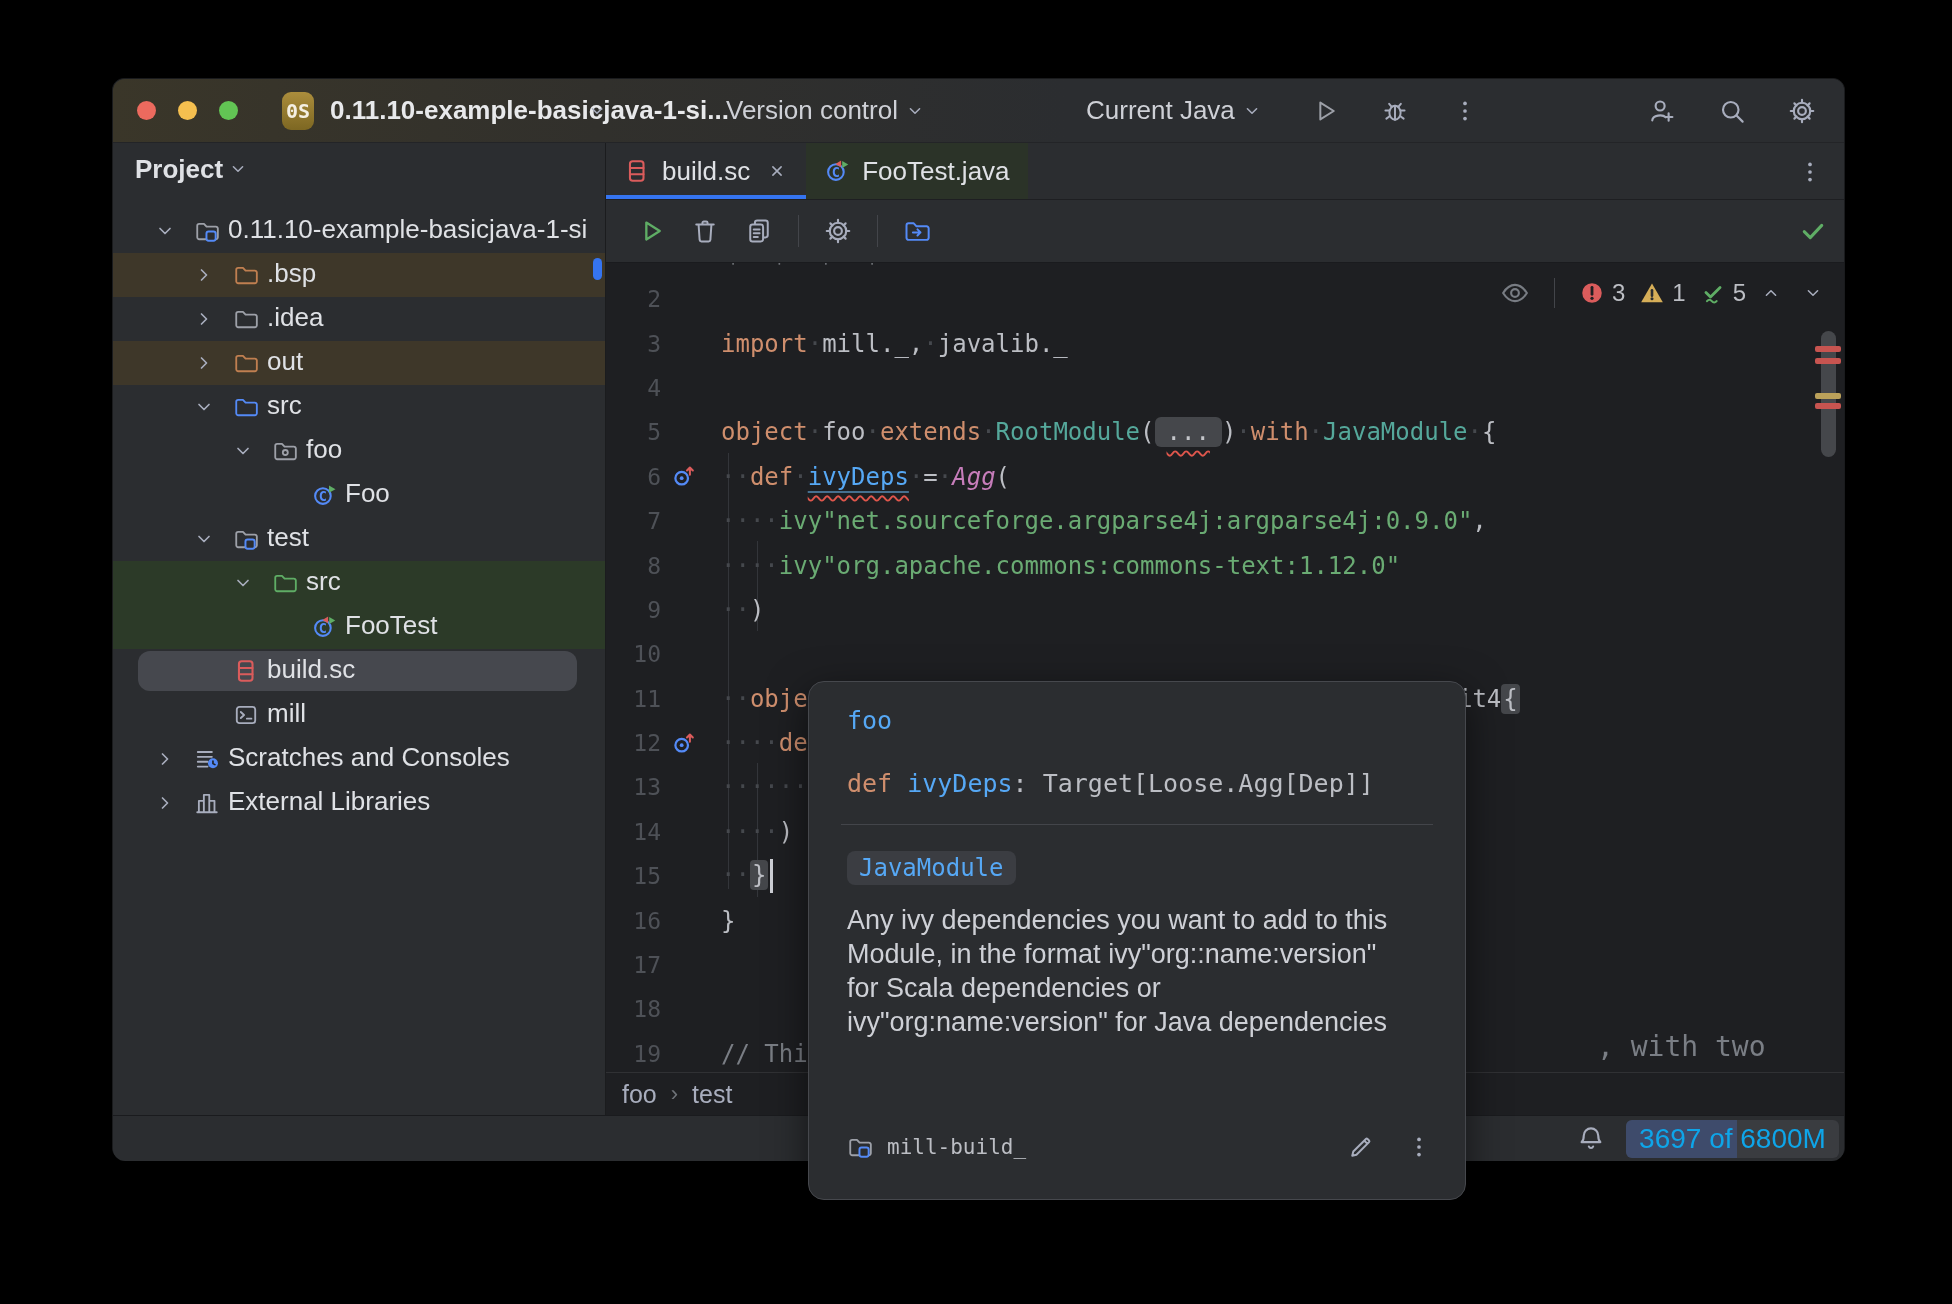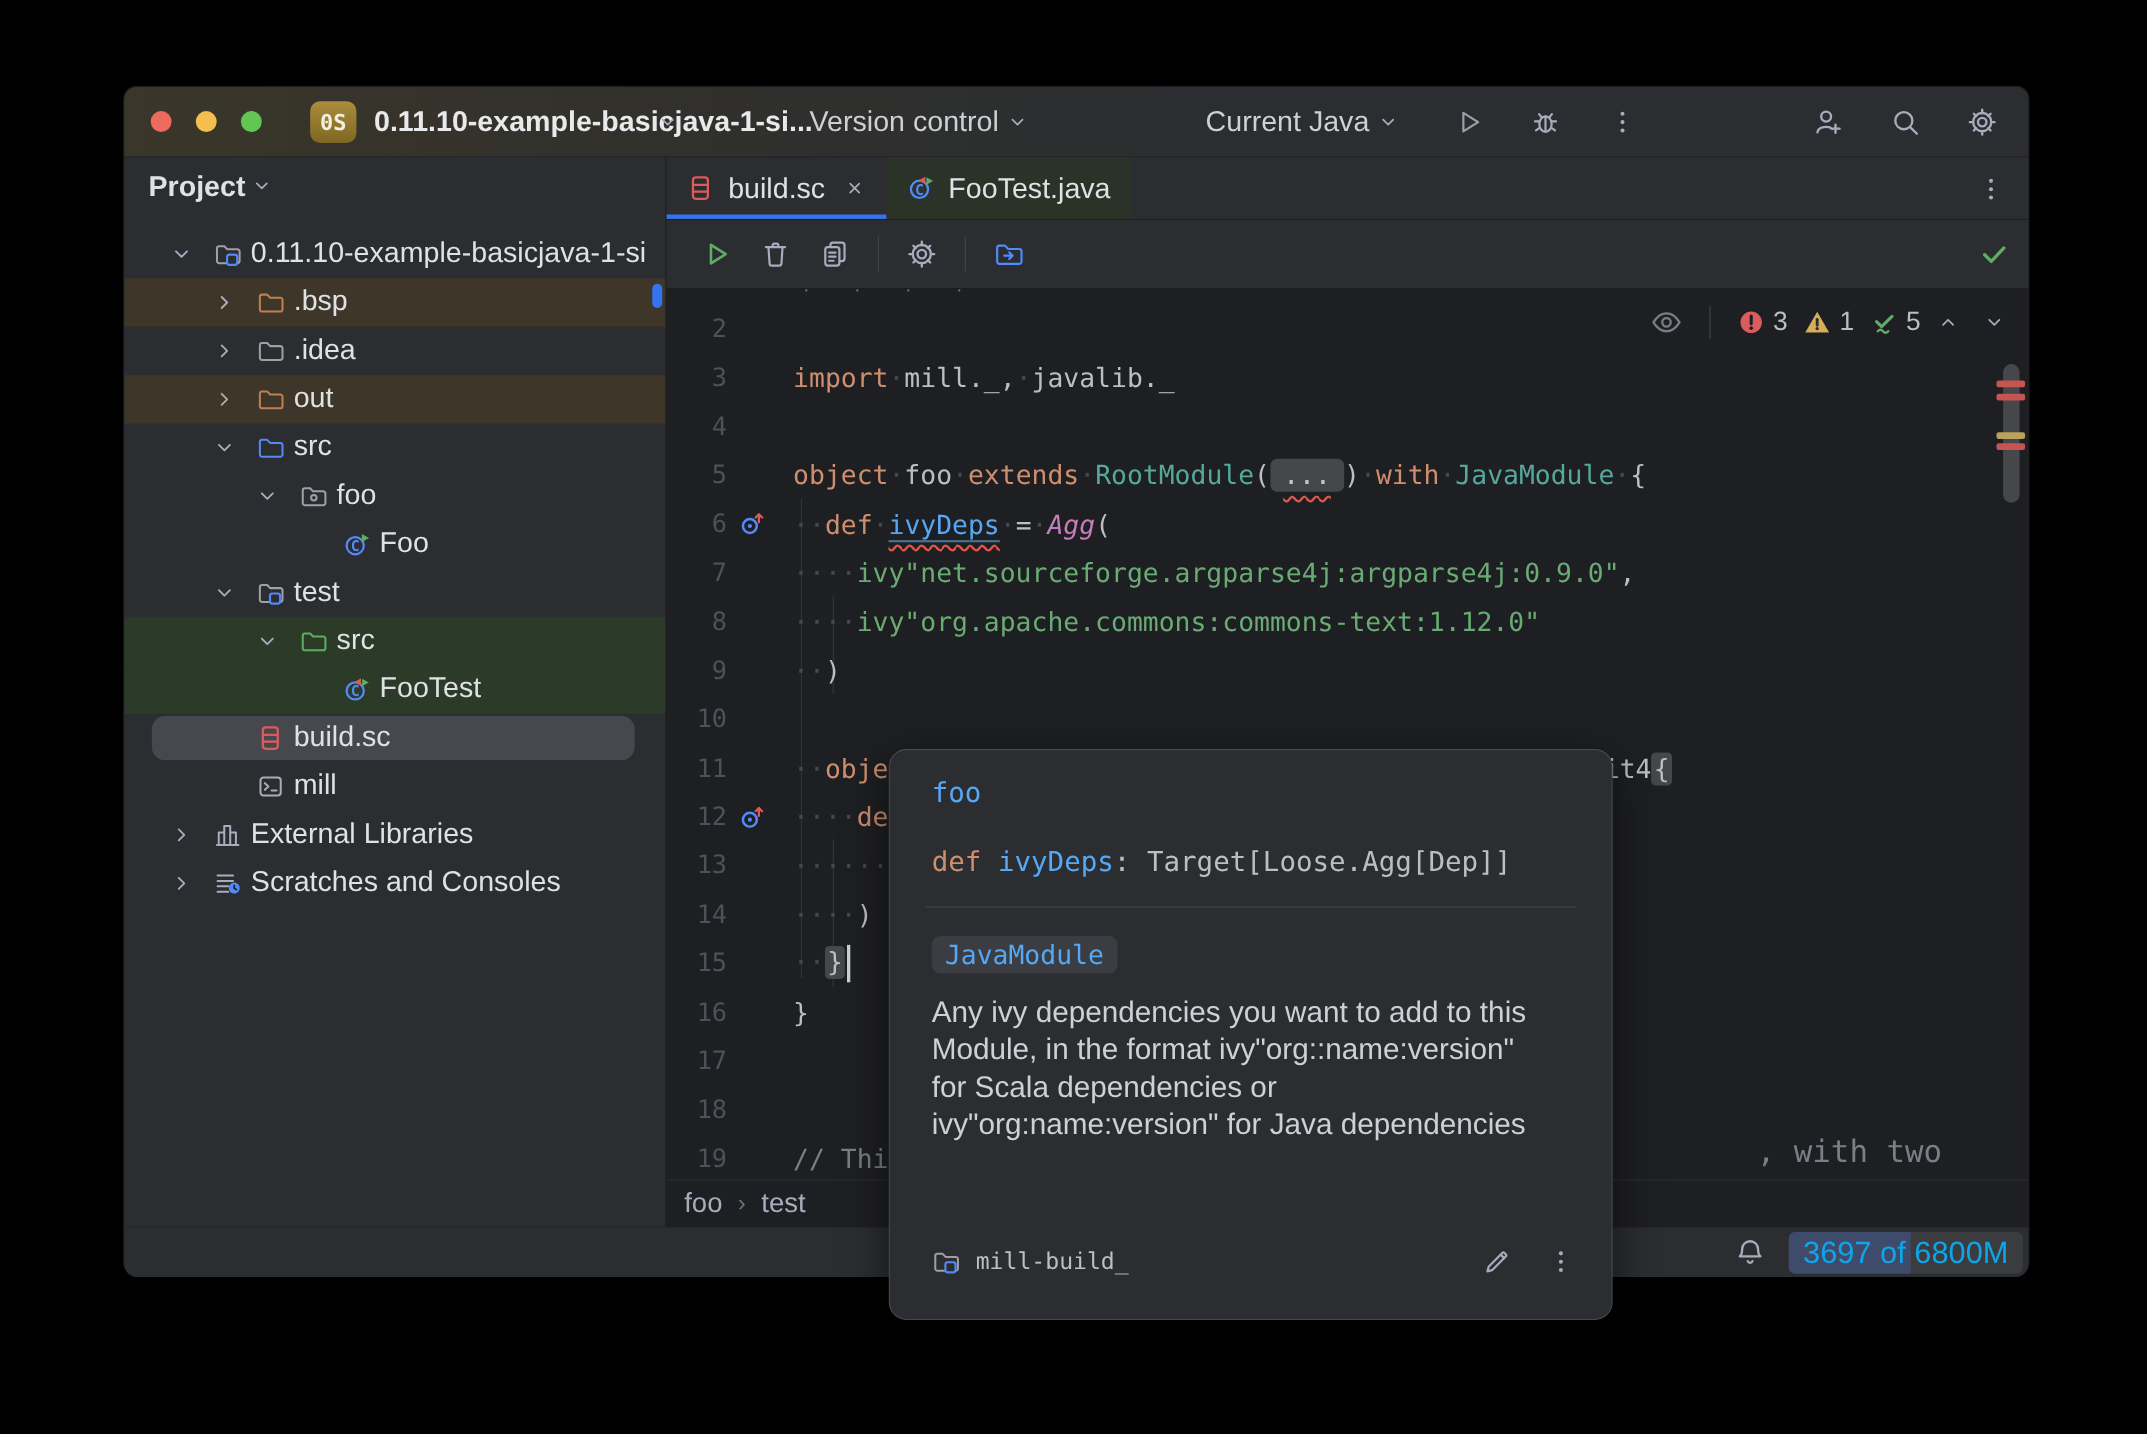--- a/index.html
+++ b/index.html
@@ -8,21 +8,21 @@
   .window { position:absolute; left:112px; top:78px; width:1733px; height:1082px;
             background:#2B2D30; border-radius:12px; box-shadow:0 24px 70px rgba(0,0,0,.65);
             border:1px solid #1a1b1d; }
   
   .titlebar { position:relative; height:64px; border-radius:12px 12px 0 0;
               background:linear-gradient(90deg,#3a3629 0%,#31302c 28%,#2b2d30 55%);
               display:flex; align-items:center; border-bottom:1px solid #232427; }
   .traffic { display:flex; gap:22px; margin-left:24px; }
   .tl { width:19px; height:19px; border-radius:50%; }
   .tl.r{ background:#EC6A5E; } .tl.y{ background:#F5BF4F; } .tl.g{ background:#62C554; }
-  .proj-chip { width:42px; height:38px; border-radius:9px; margin-left:44px;
+  .proj-chip { width:32px; height:38px; border-radius:9px; margin-left:44px;
                background:linear-gradient(180deg,#AB8D3C,#7d6722); color:#F4EFE2;
                font-family:"DejaVu Sans Mono",monospace; font-weight:bold; font-size:20px;
                display:flex; align-items:center; justify-content:center; }
   .win-title { color:#E8E9EB; font-size:26px; font-weight:600; margin-left:16px; max-width:250px;
                white-space:nowrap; }
   .tb-menu { display:flex; align-items:center; gap:6px; color:#CED0D6; font-size:26px; }
   .ic { display:inline-flex; align-items:center; justify-content:center; }
   .ic svg { display:block; }
   .tb-right { position:absolute; right:0; top:0; height:64px; display:flex; align-items:center; }
   .tb-btn { width:52px; height:52px; display:flex; align-items:center; justify-content:center;
@@ -379,39 +379,39 @@
             <span class="tlabel" style="left:154px">mill</span>
           </div>
           <div class="trow bg-none">
             <span class="ic chev" style="left:39px">
               <svg width="24" height="24" viewBox="0 0 24 24" fill="none" stroke="#A8ADBD" stroke-width="1.7" stroke-linecap="round" stroke-linejoin="round">
                 <polyline points="9.5,7 14.5,12 9.5,17"></polyline>
               </svg>
             </span>
             <span class="ic ticon" style="left:81px">
               <svg width="26" height="26" viewBox="0 0 24 24" fill="none" stroke="#A8ADBD" stroke-width="1.7" stroke-linecap="round" stroke-linejoin="round">
-                <path d="M4.5 20.5V10h4.6v10.5M9.1 20.5v-16h5v16M14.1 20.5V10h4.8v10.5M3 20.5h18"></path>
-              </svg>
-            </span>
-            <span class="tlabel" style="left:115px">External Libraries</span>
-          </div>
-          <div class="trow bg-none">
-            <span class="ic chev" style="left:39px">
-              <svg width="24" height="24" viewBox="0 0 24 24" fill="none" stroke="#A8ADBD" stroke-width="1.7" stroke-linecap="round" stroke-linejoin="round">
-                <polyline points="9.5,7 14.5,12 9.5,17"></polyline>
-              </svg>
-            </span>
-            <span class="ic ticon" style="left:81px">
-              <svg width="26" height="26" viewBox="0 0 24 24" fill="none" stroke="#A8ADBD" stroke-width="1.7" stroke-linecap="round" stroke-linejoin="round">
                 <path d="M3.5 5.5h13M3.5 10h13M3.5 14.5h9M3.5 19h9"></path>
                 <circle cx="17.5" cy="16" r="4.6" fill="#548AF7" stroke="none"></circle>
                 <path d="M17.5 13.8v2.4l1.8 1" stroke="#1E1F22" stroke-width="1.5"></path>
               </svg>
             </span>
             <span class="tlabel" style="left:115px">Scratches and Consoles</span>
+          </div>
+          <div class="trow bg-none">
+            <span class="ic chev" style="left:39px">
+              <svg width="24" height="24" viewBox="0 0 24 24" fill="none" stroke="#A8ADBD" stroke-width="1.7" stroke-linecap="round" stroke-linejoin="round">
+                <polyline points="9.5,7 14.5,12 9.5,17"></polyline>
+              </svg>
+            </span>
+            <span class="ic ticon" style="left:81px">
+              <svg width="26" height="26" viewBox="0 0 24 24" fill="none" stroke="#A8ADBD" stroke-width="1.7" stroke-linecap="round" stroke-linejoin="round">
+                <path d="M4.5 20.5V10h4.6v10.5M9.1 20.5v-16h5v16M14.1 20.5V10h4.8v10.5M3 20.5h18"></path>
+              </svg>
+            </span>
+            <span class="tlabel" style="left:115px">External Libraries</span>
           </div>
         </div>
       <div class="tree-scroll"></div>
     </div>
 
     <div class="editor-col">
       <div class="tabbar" id="tabbar">
         <div class="tab active">
             <span class="ic">
               <svg width="26" height="26" viewBox="0 0 24 24" fill="none" stroke="#A8ADBD" stroke-width="1.7" stroke-linecap="round" stroke-linejoin="round">

